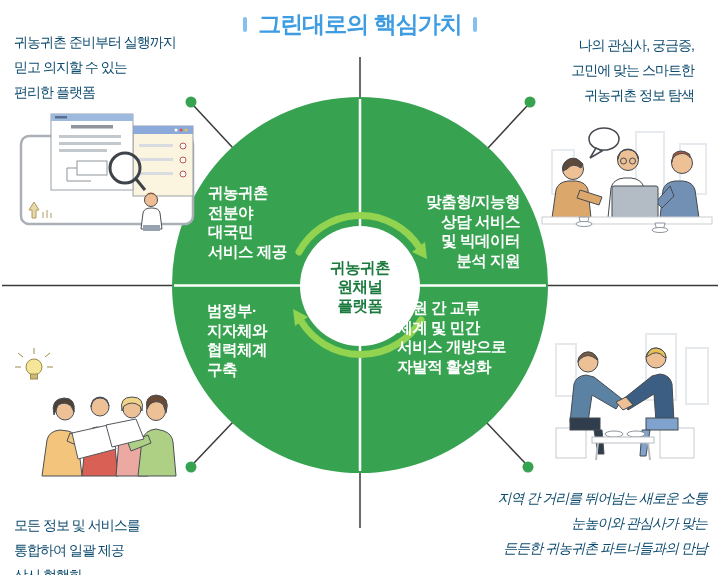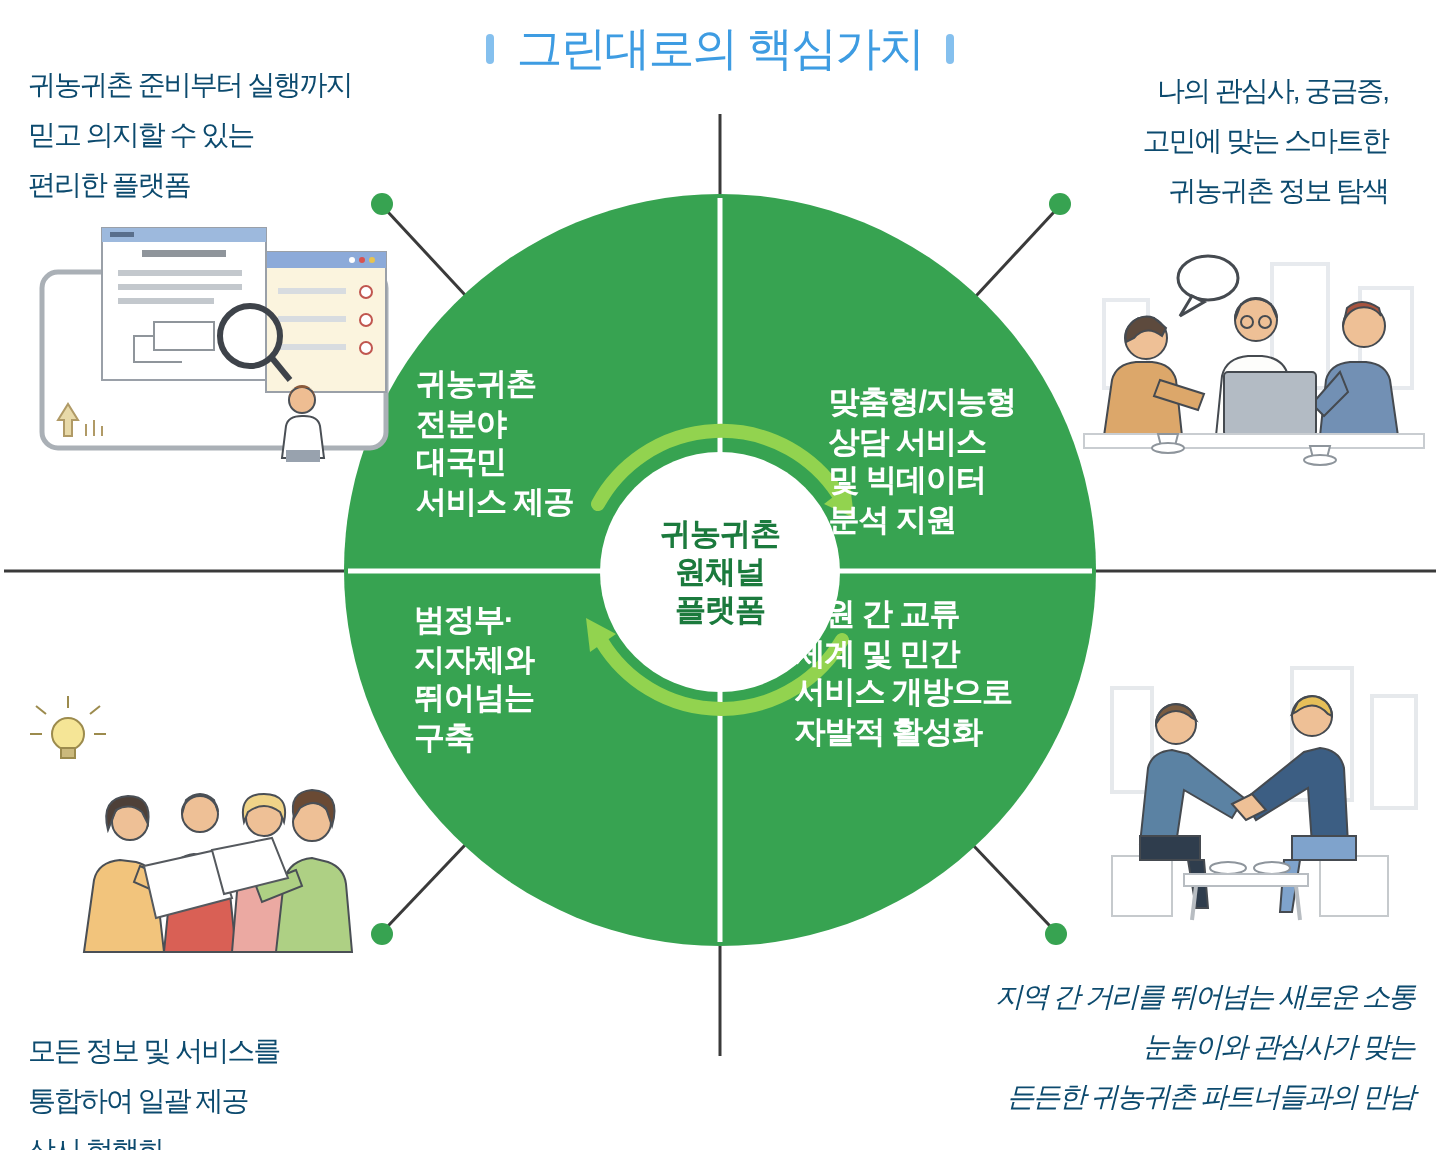--- a/index.html
+++ b/index.html
@@ -6,38 +6,38 @@
   .stage {
     position:relative; width:720px; height:575px; background:#ffffff;
     overflow:hidden; font-family:"Liberation Sans","DejaVu Sans",sans-serif;
   }
   .mltext { white-space:pre-line; }
 
   
   .title-wrap { position:absolute; top:8px; left:0; right:0; height:32px;
     display:flex; justify-content:center; align-items:center; gap:11px; }
   .title-bar { width:4px; height:15px; border-radius:2px; background:#85c0ee; }
-  .title { font-size:23px; font-weight:normal; color:#3E9CE2; letter-spacing:-1px; }
+  .title { font-size:23px; font-weight:bold; color:#3E9CE2; letter-spacing:-1px; }
 
   
   .diagram { position:absolute; left:0; top:0; width:720px; height:575px; }
 
   
   .corner { position:absolute; font-size:14px; line-height:25px;
     color:#0c4a6e; letter-spacing:-1px; }
   .corner.tl { left:14px; top:30px; text-align:left; }
   .corner.tr { right:26px; top:33px; text-align:right; }
   .corner.bl { left:14px; top:486px; text-align:left;margin-top:27px; }
   .corner.br { right:13px; top:486px; text-align:right;font-style:italic; }
 
   
   .quad { position:absolute; font-size:15.5px; font-weight:bold; color:#ffffff;
     line-height:19.5px; letter-spacing:-0.5px; }
   .quad.tl { left:208px; top:183px; text-align:left; }
-  .quad.tr { right:212px; top:192px; text-align:left; }
+  .quad.tr { right:200px; top:192px; text-align:right; }
   .quad.bl { left:207px; top:301px; text-align:left; }
   .quad.br { right:214px; top:298px; text-align:left; }
 
   
   .hub-text { position:absolute; left:300px; top:258px; width:120px;
     text-align:center; font-size:15.5px; font-weight:bold; color:#1B7A3D;
     line-height:19px; letter-spacing:-0.5px; }
 
   
   .illus { position:absolute; }
@@ -98,21 +98,21 @@
   <div class="quad tl mltext">귀농귀촌
 전분야
 대국민
 서비스 제공</div>
   <div class="quad tr mltext">맞춤형/지능형
 상담 서비스
 및 빅데이터
 분석 지원</div>
   <div class="quad bl mltext">범정부·
 지자체와
-뛰어넘는
+협력체계
 구축</div>
   <div class="quad br mltext">회원 간 교류
 체계 및 민간
 서비스 개방으로
 자발적 활성화</div>
 
   <div class="hub-text mltext">귀농귀촌
 원채널
 플랫폼</div>
 

